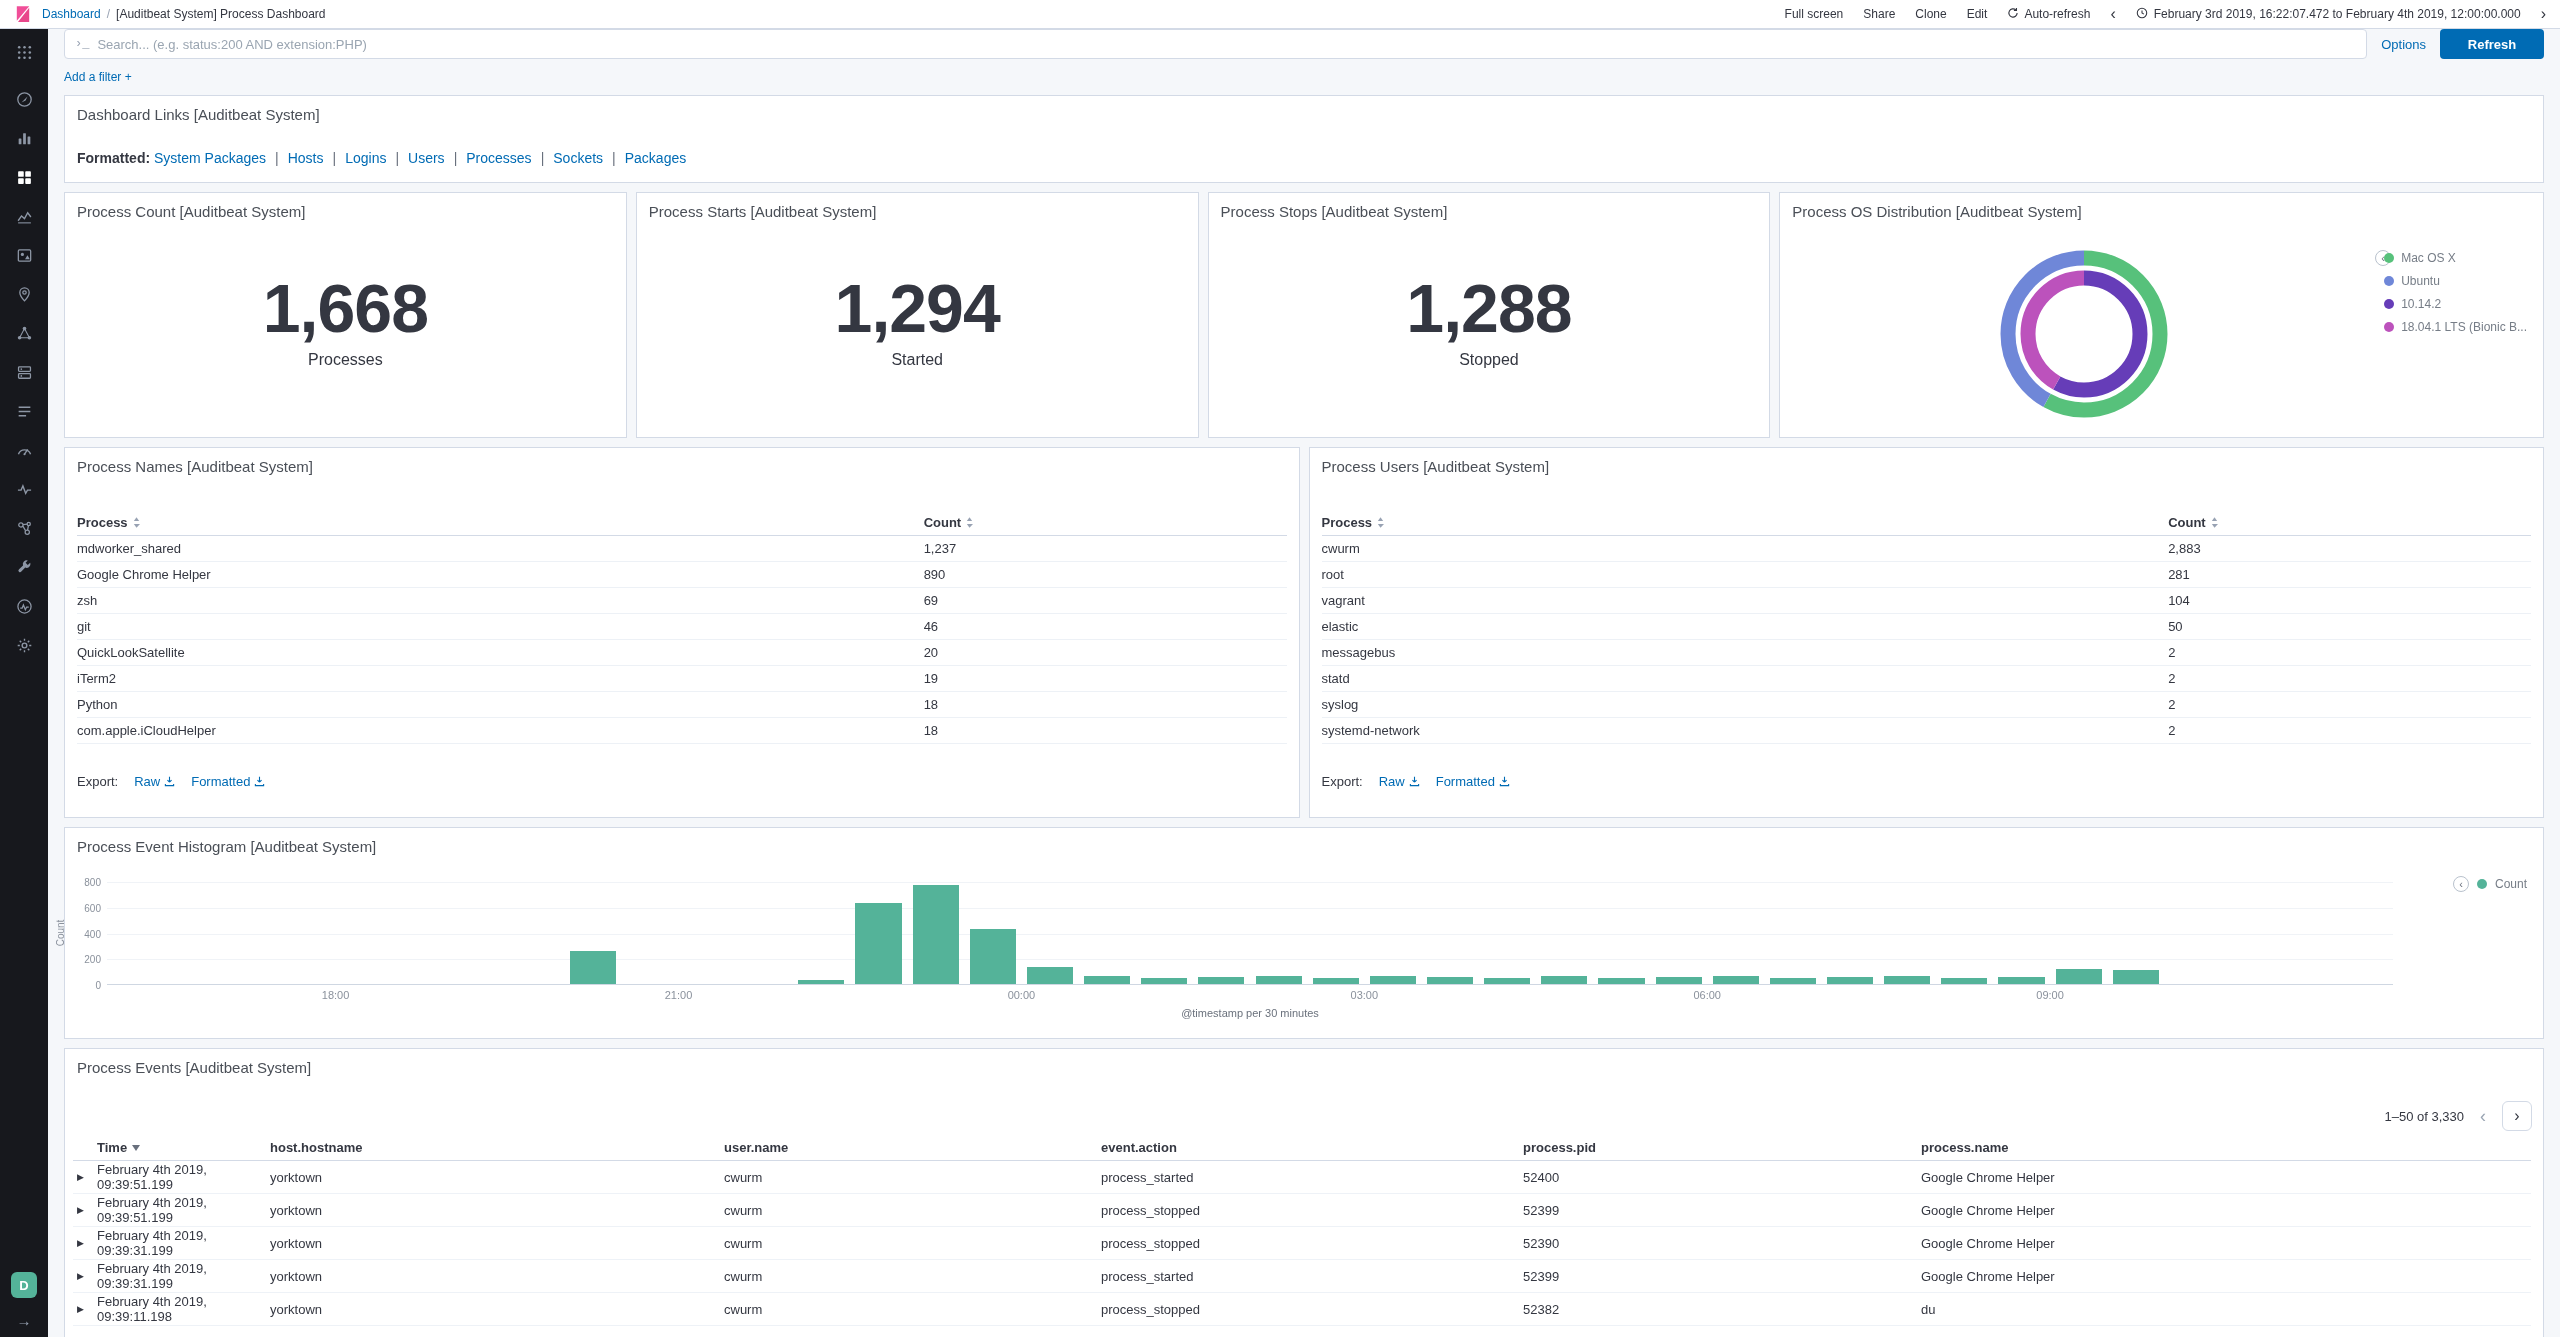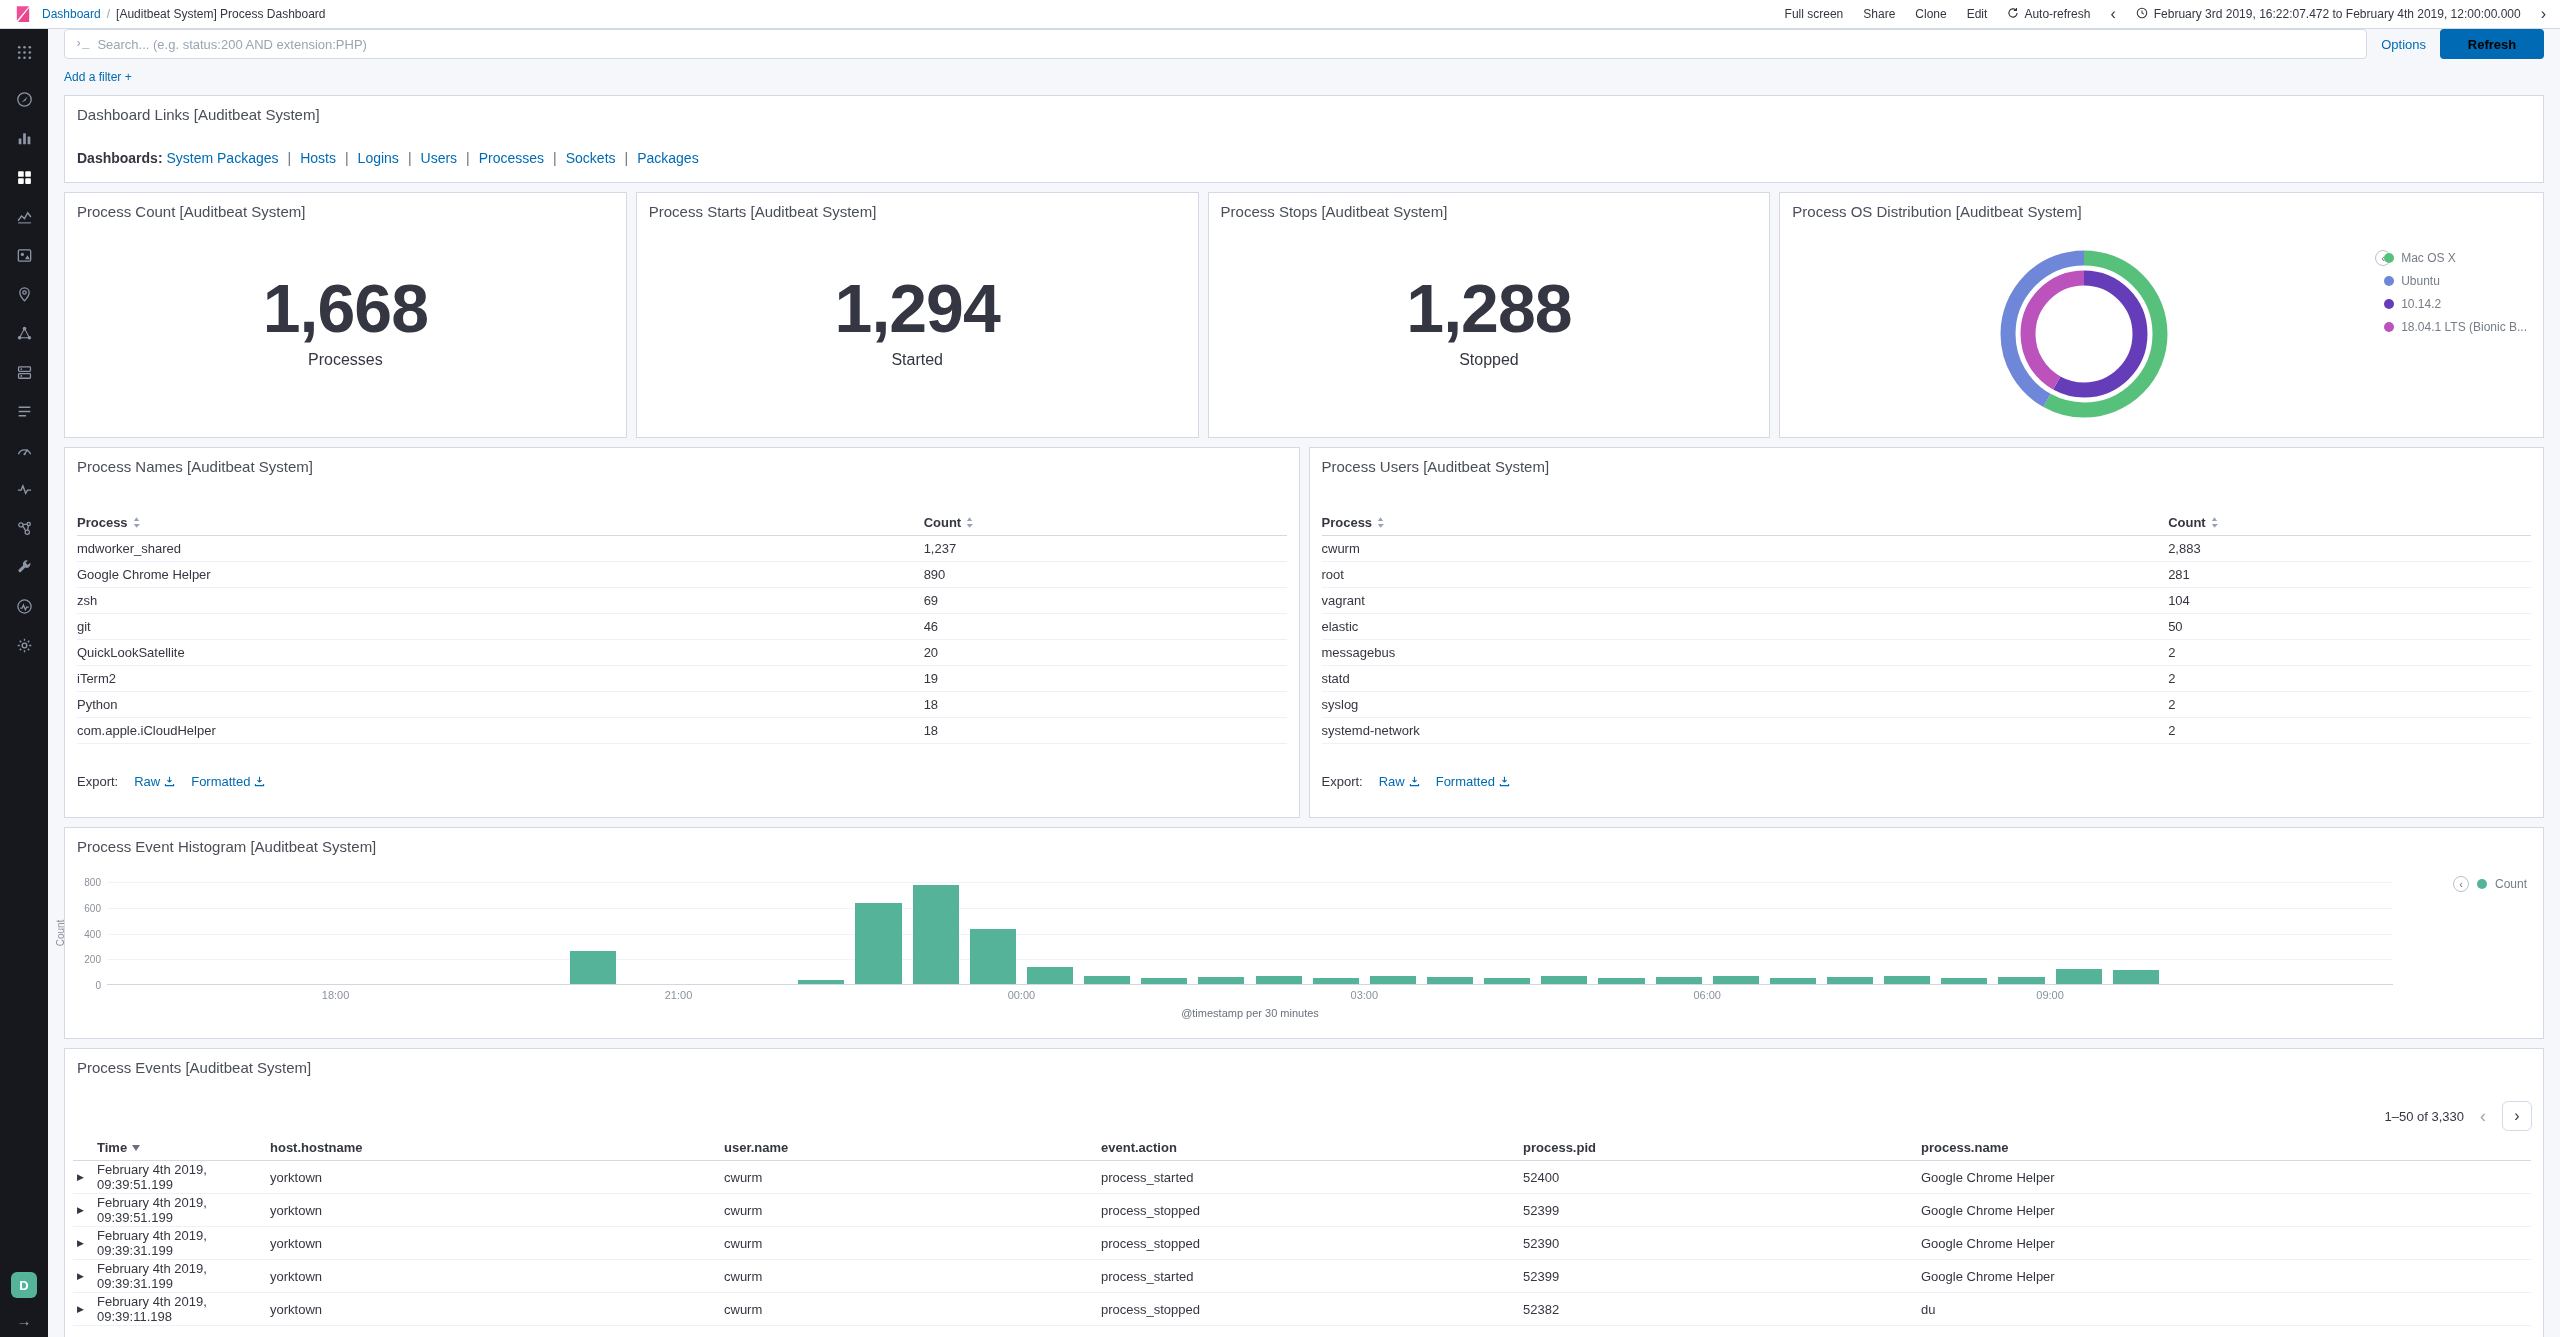--- a/index.html
+++ b/index.html
@@ -50,21 +50,21 @@
   .query-row { height: 44px; display: flex; align-items: center; gap: 14px; padding: 0 16px; }
   .query-input-wrap {
     flex: 1; height: 30px; background: #fff; border: 1px solid #d3dae6; border-radius: 4px;
     display: flex; align-items: center; padding: 0 10px; gap: 8px;
   }
   .query-prompt { color: #98a2b3; font-size: 12px; font-family: "Liberation Mono", "DejaVu Sans Mono", monospace; }
   .query-input-wrap input { flex: 1; border: none; outline: none; font-size: 13px; color: #343741; background: transparent; font-family: inherit; }
   input::placeholder { color: #9aa5b1; }
   .options-link { color: #006bb4; font-size: 13px; }
   .refresh-btn {
-    width: 104px; height: 30px; background: #006bb4; color: #000000; border: none; border-radius: 4px;
+    width: 104px; height: 30px; background: #006bb4; color: #ffffff; border: none; border-radius: 4px;
     font-size: 13px; font-weight: 600; cursor: pointer; font-family: inherit;
   }
   .filter-row { padding: 8px 16px 10px; }
   .add-filter { color: #006bb4; font-size: 12px; }
 
   .dash-grid { padding: 0 16px; display: flex; flex-direction: column; gap: 9px; }
   .panel { background: #fff; border: 1px solid #d3dae6; position: relative; }
   .panel h3 { padding: 10px 12px 0; font-size: 15px; font-weight: 400; color: #4a4f57; line-height: 18px; }
 
   
@@ -308,21 +308,21 @@
       <button class="refresh-btn">Refresh</button>
     </div>
     <div class="filter-row">
       <a class="add-filter">Add a filter +</a>
     </div>
 
     <div class="dash-grid">
 
       <section class="panel links-panel">
         <h3>Dashboard Links [Auditbeat System]</h3>
-        <div class="links-line" id="links-line"><span class="links-prefix">Dashboards:</span> <a>System Packages</a><span class="links-sep">|</span><a>Hosts</a><span class="links-sep">|</span><a>Logins</a><span class="links-sep">|</span><a>Users</a><span class="links-sep">|</span><a>Processes</a><span class="links-sep">|</span><a>Sockets</a><span class="links-sep">|</span><a>Packages</a></div>
+        <div class="links-line" id="links-line"><span class="links-prefix">Formatted:</span> <a>System Packages</a><span class="links-sep">|</span><a>Hosts</a><span class="links-sep">|</span><a>Logins</a><span class="links-sep">|</span><a>Users</a><span class="links-sep">|</span><a>Processes</a><span class="links-sep">|</span><a>Sockets</a><span class="links-sep">|</span><a>Packages</a></div>
       </section>
 
       <div class="metric-row" id="metric-row">
         <section class="panel metric-panel">
             <h3>Process Count [Auditbeat System]</h3>
             <div class="metric-center">
               <div class="metric-value">1,668</div>
               <div class="metric-label">Processes</div>
             </div>
           </section>

